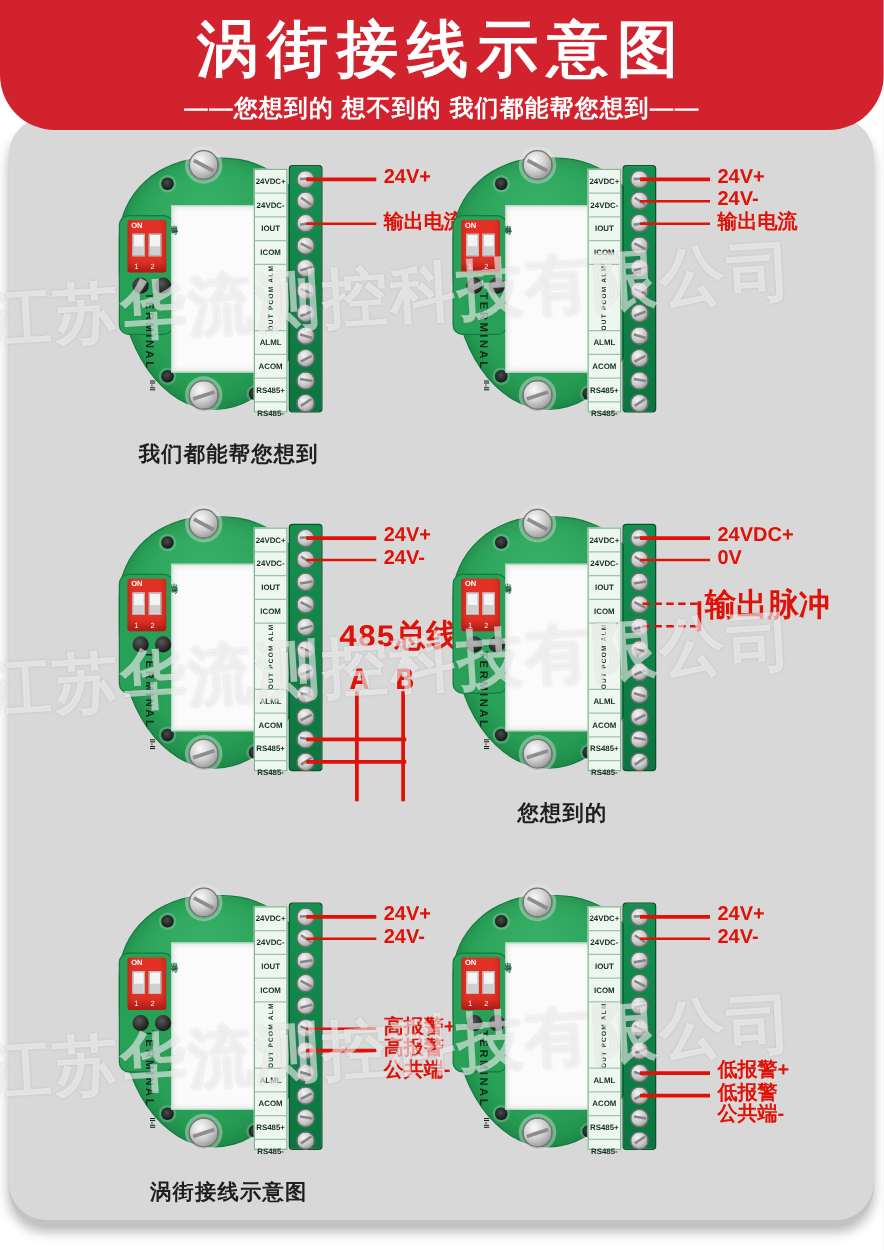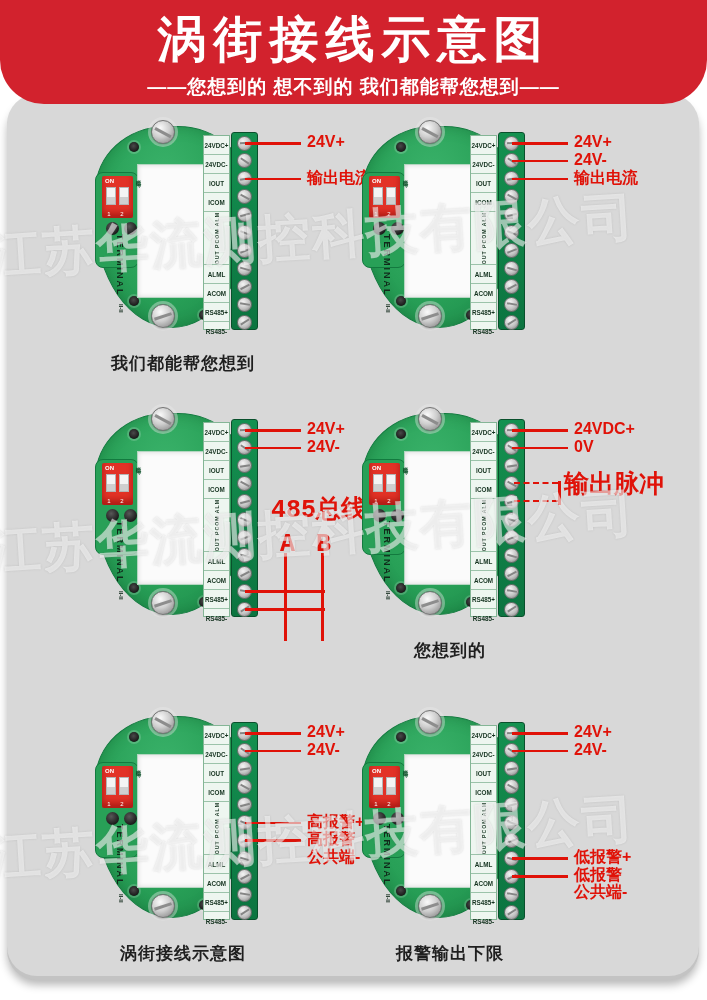--- a/index.html
+++ b/index.html
@@ -514,14 +514,13 @@
           <div class="ann-label" style="left: 212px; top: 15px;">24V+</div>
           <div class="ann-line" style="left: 150px; top: 41.9px; width: 56px;"></div>
           <div class="ann-label" style="left: 212px; top: 32.9px;">24V-</div>
           <div class="ann-line" style="left: 150px; top: 149.3px; width: 56px;"></div>
           <div class="ann-label" style="left: 212px; top: 140.3px;">低报警+</div>
           <div class="ann-line" style="left: 150px; top: 167.2px; width: 56px;"></div>
           <div class="ann-label" style="left: 212px; top: 158.2px;">低报警<div>公共端-</div></div>
         </div>
       </div>
     </div>
-  <div class="caption">报警输出下限</div>
 </div>
 
 </body></html>

